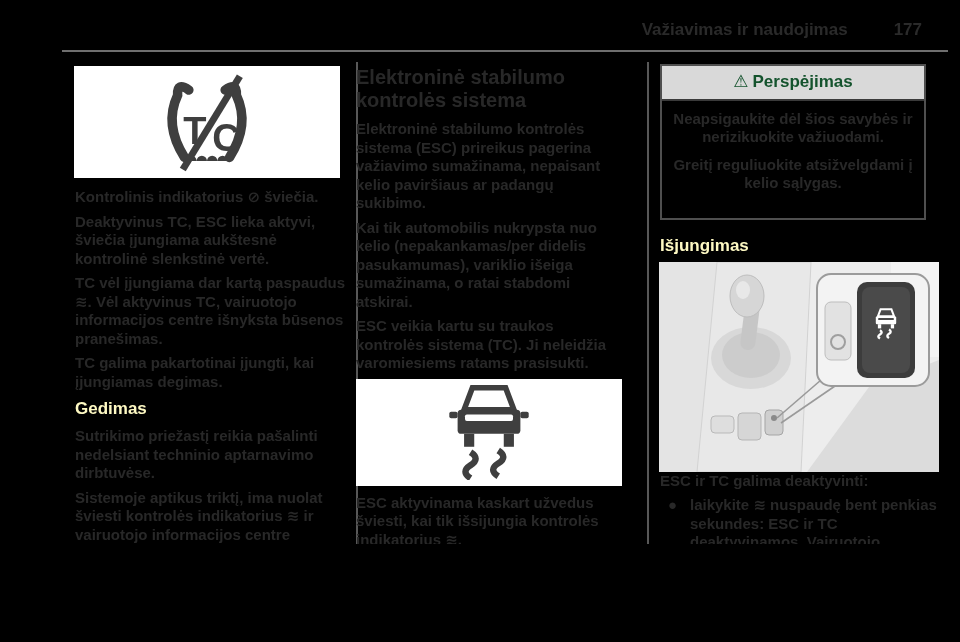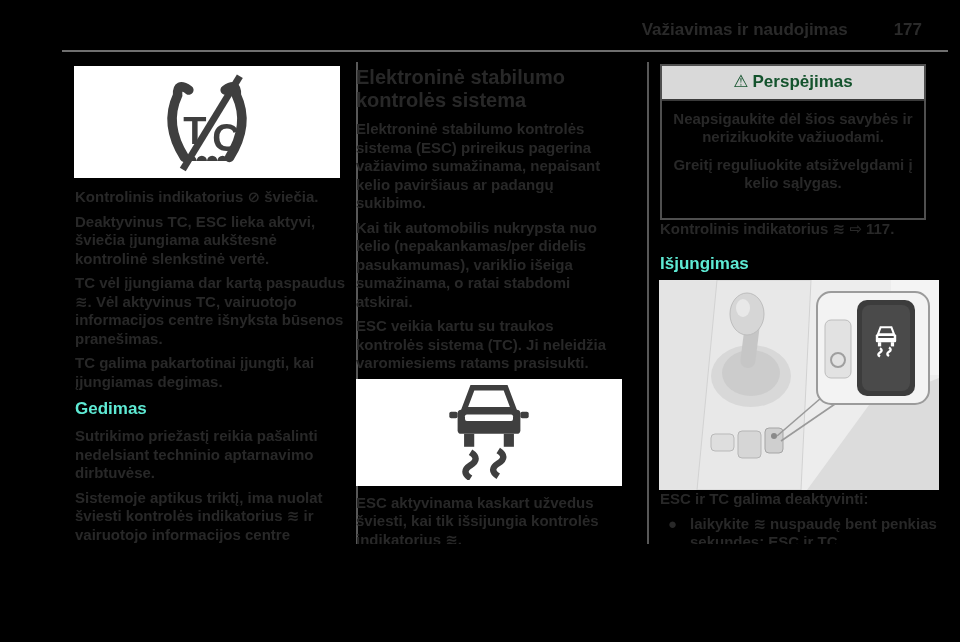--- a/index.html
+++ b/index.html
@@ -11,21 +11,21 @@
   .hrule{position:absolute;top:50px;left:62px;width:886px;height:2px;background:#6e6e6e;}
   
   .vdiv{position:absolute;top:62px;height:542px;width:2px;background:#585858;}
   .vdiv1{left:356px}.vdiv2{left:647px}
   
   .col{position:absolute;top:60px;font-size:15px;line-height:18.5px;}
   .col p{margin:0 0 6px 0;}
   .col1{left:75px;width:272px;}
   .col2{left:356px;width:267px;}
   .col3{left:660px;width:282px;top:58px;}
-  .subhead{font-size:17px;line-height:20px;margin:8px 0 8px 0;color:#5eead4;}
+  .subhead{font-size:17px;line-height:20px;margin:8px 0 8px 0;color:#fef9c3;}
   .h1{font-size:20px;line-height:23px;margin:6px 0 8px 0;color:#282828;}
   
   .imgbox{background:#ffffff;display:flex;align-items:center;justify-content:center;}
   .tcimg{width:266px;height:112px;margin:6px 0 10px -1px;}
   .escimg{width:266px;height:107px;margin:6px 0 8px 0;}
   .consimg{width:280px;height:210px;margin:6px 0 0 -1px;padding:0;display:block;}
   
   .warn{border:2px solid #4f4f4f;margin-top:6px;box-sizing:border-box;width:266px;}
   .warn-head{background:#d9d9d9;border-bottom:2px solid #3a3a3a;text-align:center;
              font-size:17px;padding:7px 2px;color:#14532d;}
@@ -102,25 +102,20 @@
   <div class="col col3">
     <div class="warn">
       <div class="warn-head">
         <span class="tri">⚠</span><span>Perspėjimas</span>
       </div>
       <div class="warn-body">
         <p>Neapsigaukite dėl šios savybės ir nerizikuokite važiuodami.</p>
         <p>Greitį reguliuokite atsižvelgdami į kelio sąlygas.</p>
       </div>
     </div>
-    <p class="refline">
-      <span>Kontrolinis indikatorius ≋</span>
-      <span>⇨</span>
-      <span>117.</span>
-    </p>
     <div class="subhead" style="margin-top:16px;margin-bottom:4px">Išjungimas</div>
     <svg class="consimg" viewBox="0 0 280 210">
       <rect width="280" height="210" fill="#ededed"></rect>
       <path d="M0 0 h86 l-28 210 H0 z" fill="#e4e4e4"></path>
       <rect x="232" y="0" width="48" height="95" fill="#f4f4f4"></rect>
       <path d="M210 125 L280 98 V210 H148 z" fill="#dcdcdc"></path>
       <path d="M58 0 L152 0 L142 210 L38 210 Z" fill="#e8e8e8" stroke="#d2d2d2"></path>
       <ellipse cx="92" cy="96" rx="40" ry="31" fill="#d8d8d8"></ellipse>
       <ellipse cx="92" cy="93" rx="29" ry="23" fill="#cccccc"></ellipse>
       <rect x="84" y="36" width="15" height="52" rx="7" fill="#c6c6c6" transform="rotate(7 91 60)"></rect>

